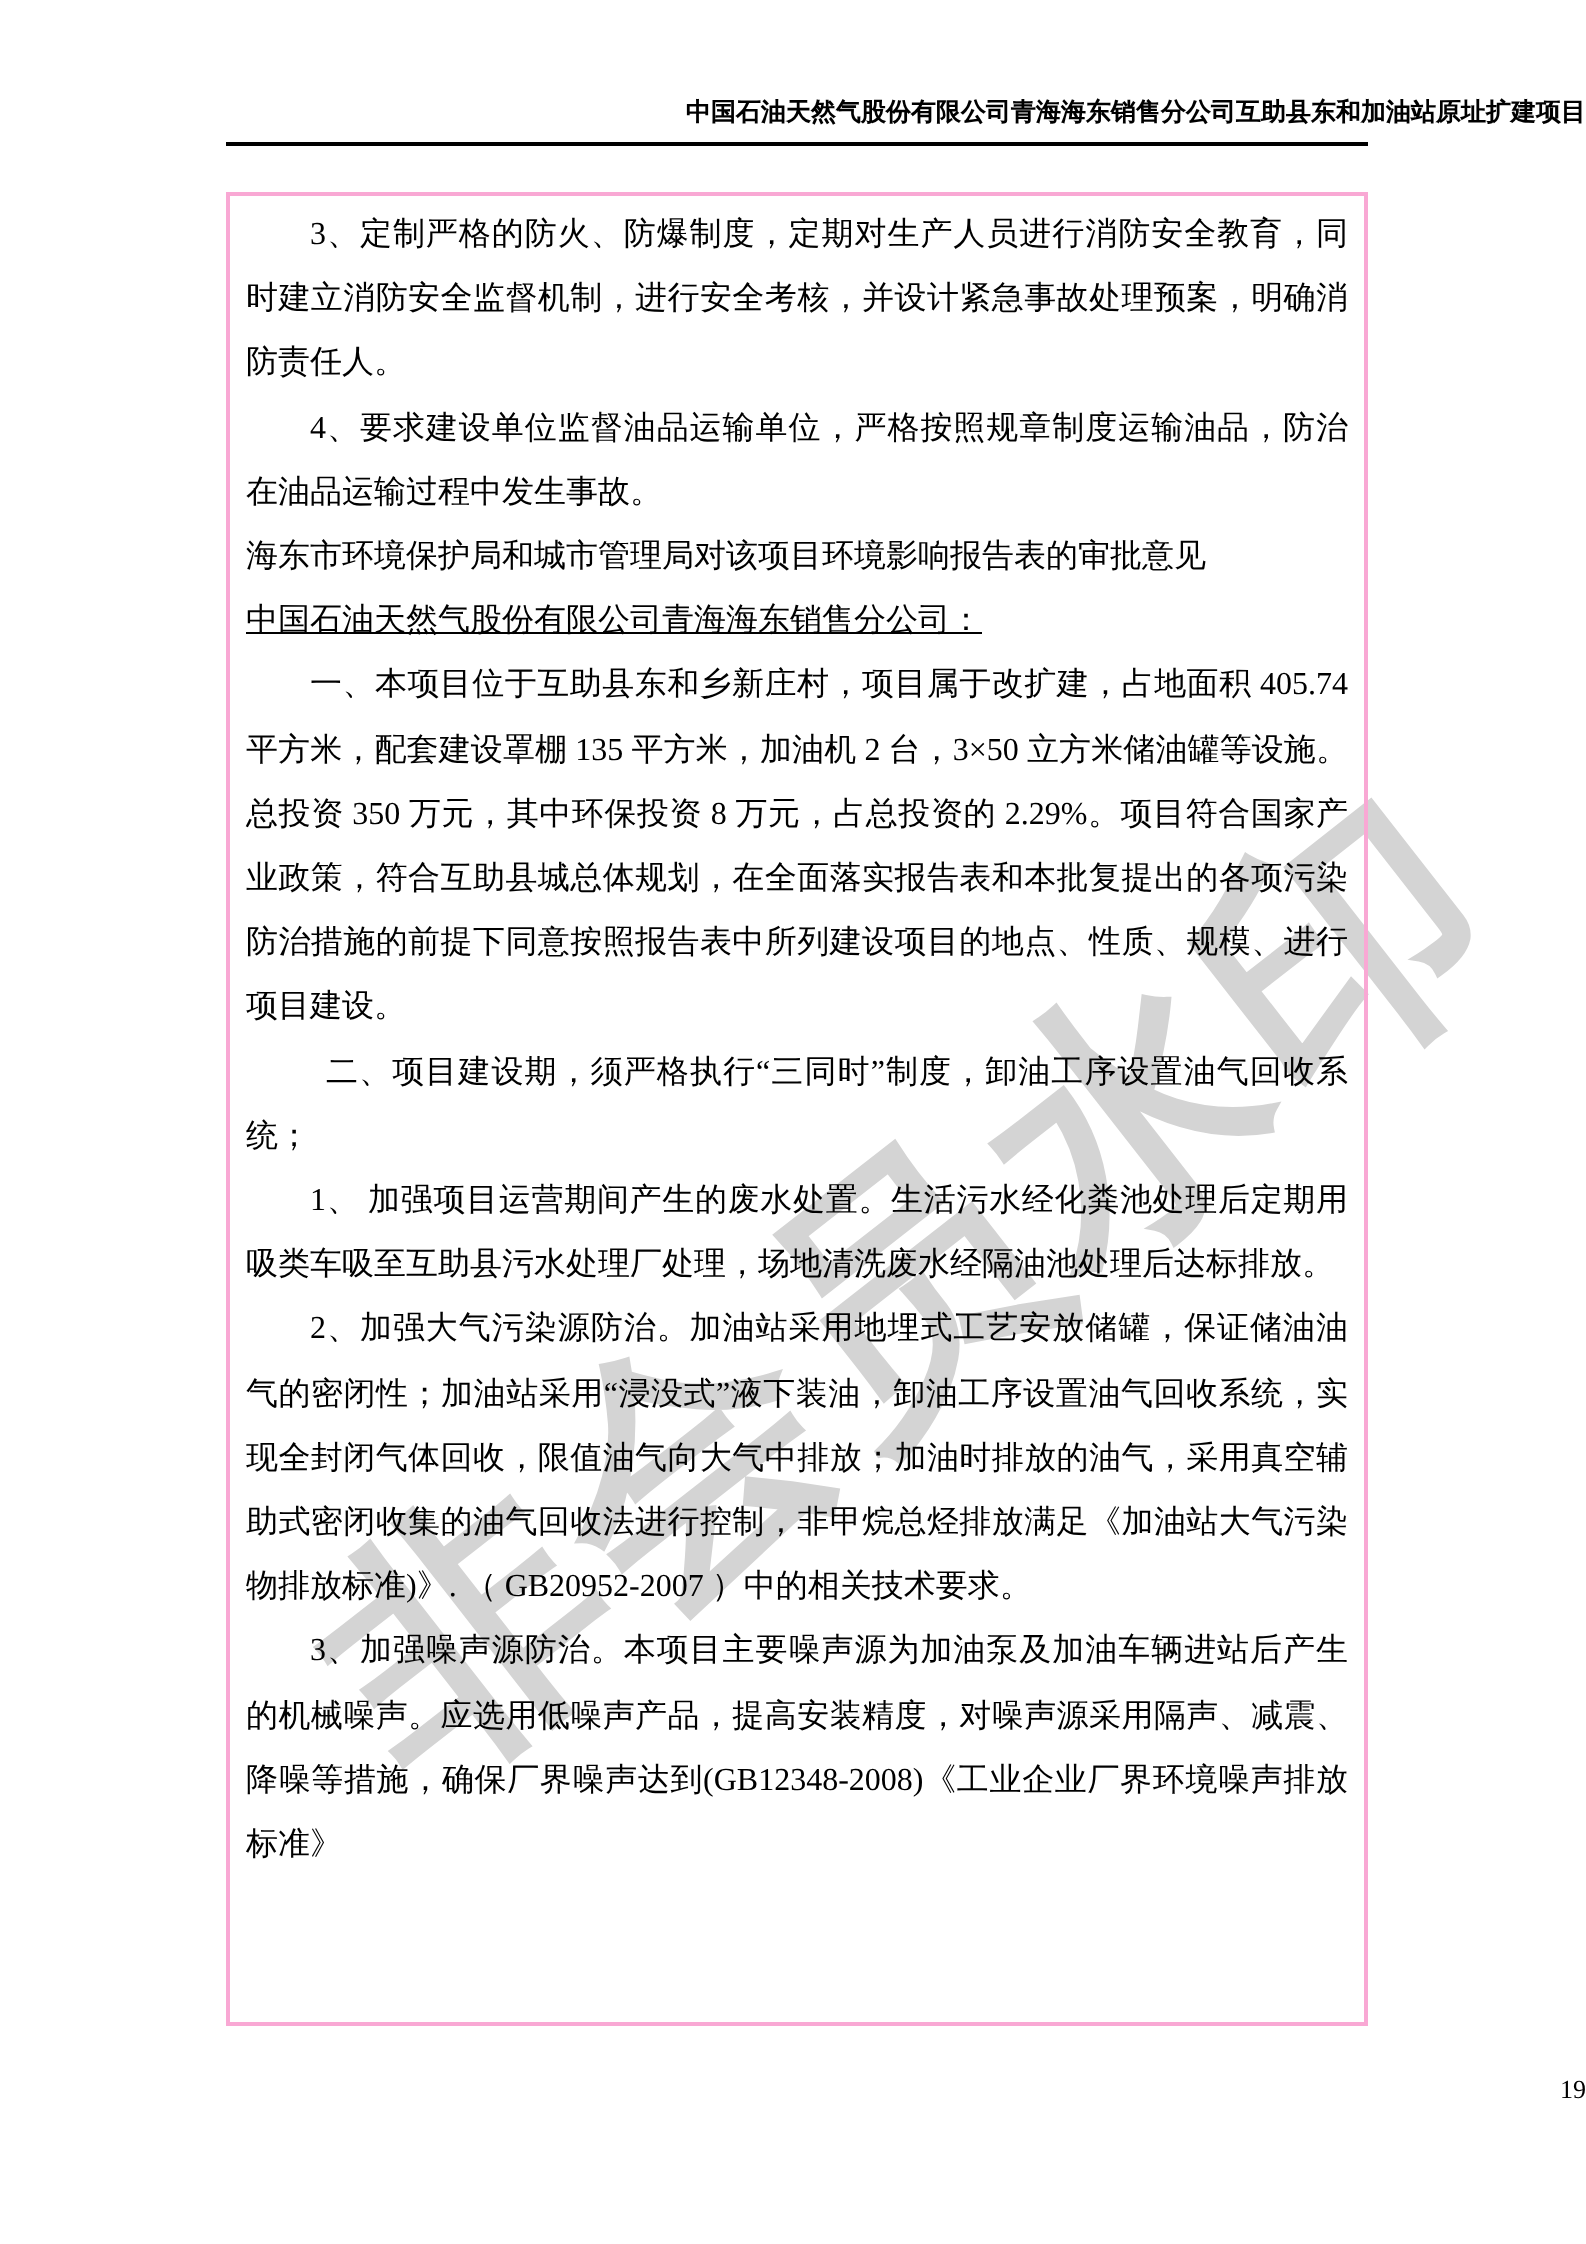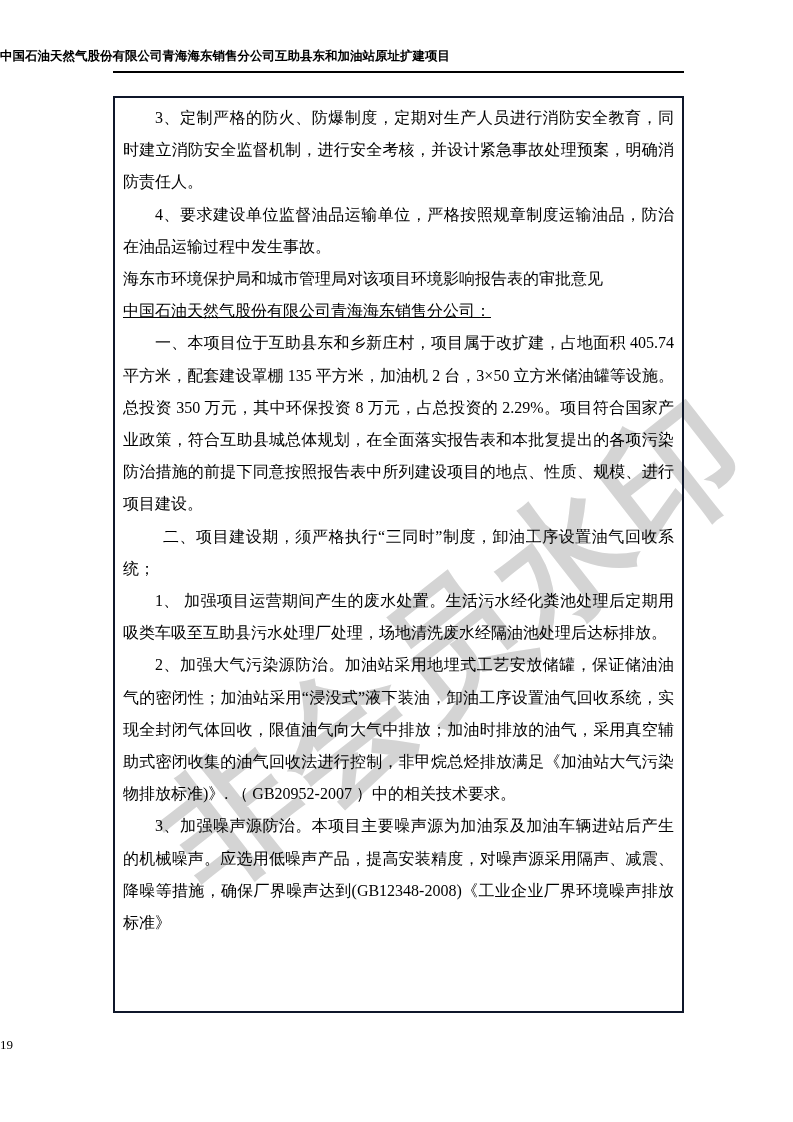--- a/index.html
+++ b/index.html
@@ -22,42 +22,42 @@
     letter-spacing: 0.03em;
     white-space: nowrap;
     z-index: 0;
     pointer-events: none;
   }
   .header-title {
     position: absolute;
     top: 48px;
     left: 0;
     width: 100%;
-    text-align: left;
+    text-align: right;
     font-family: "Liberation Sans", "DejaVu Sans", sans-serif;
     font-weight: bold;
     font-size: 12.5px;
     z-index: 2;
   }
   .header-rule {
     position: absolute;
     left: 113px;
     top: 71px;
     width: 571px;
     height: 0;
     border-top: 2px solid #000;
     z-index: 2;
   }
   .doc-table {
     position: absolute;
     left: 113px;
     top: 96px;
     width: 571px;
     height: 917px;
-    border: 2px solid #0f172a;
+    border: 2px solid #f9a8d4;
     padding: 4px 8px 16px 8px;
     z-index: 1;
     overflow: hidden;
     background: transparent;
   }
   .doc-table p {
     font-size: 16px;
     line-height: 32.2px;
     text-align: justify;
     text-justify: inter-ideograph;
@@ -68,21 +68,21 @@
   .doc-table p.heading {
     text-indent: 0;
     font-weight: normal;
     font-family: "Liberation Sans", "DejaVu Sans", sans-serif;
   }
   .page-number {
     position: absolute;
     top: 1037px;
     left: 0;
     width: 100%;
-    text-align: left;
+    text-align: right;
     font-size: 13px;
     z-index: 2;
   }
 </style>
 </head>
 <body>
 
 <div class="watermark" style="color: rgb(212, 212, 212);">非会员水印</div>
 
 <div class="header-title">中国石油天然气股份有限公司青海海东销售分公司互助县东和加油站原址扩建项目</div>

